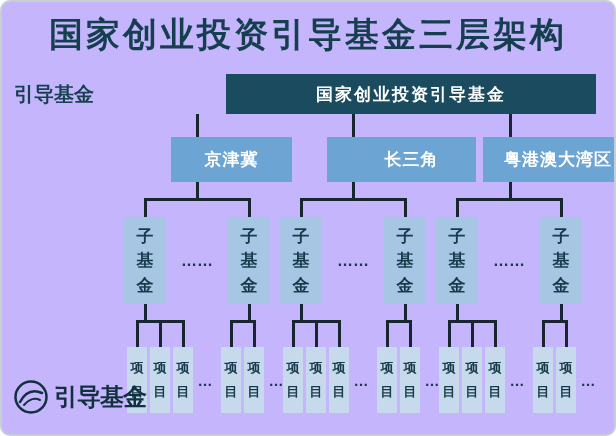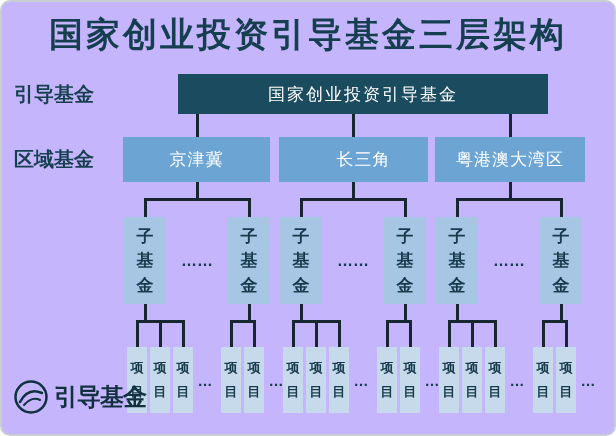--- a/index.html
+++ b/index.html
@@ -12,21 +12,22 @@
   .title {
     position:absolute; top:10px; left:0; right:0; text-align:center;
     font-size:34px; font-weight:bold; letter-spacing:3px; color:var(--title);
   }
   .row-label {
     position:absolute; left:10px; width:82px; text-align:right;
     font-weight:bold; font-size:20px; line-height:22px; color:var(--side_label);
   }
   .node {
     position:absolute; display:flex; align-items:center; justify-content:center;
-    font-weight:normal;
+    font-weight:bold;
+    margin-left:48px;
   }
   .root {
     left:176px; top:72px; width:370px; height:40px;
     background:var(--level1_fill); color:var(--level1_text);
     font-size:17px; letter-spacing:2px;
   }
   .region { background:var(--level2_fill); color:var(--level2_text); font-size:17px; letter-spacing:1px; }
   .vnode {
     position:absolute; display:flex; flex-direction:column; align-items:center;
     justify-content:space-evenly; font-weight:bold; padding:6px 0;
@@ -41,27 +42,26 @@
   .logo { position:absolute; left:10px; bottom:18px; display:flex; align-items:center; gap:4px; }
   .logo-text { font-weight:bold; font-size:24px; letter-spacing:-1px; color:var(--logo); }
 </style>
 </head>
 <body>
 
 <div id="canvas" style="--title: #153f4f; --side_label: #173f4f; --level1_fill: #1b4b5e; --level1_text: #ffffff; --level2_fill: #6ca4d4; --level2_text: #ffffff; --level3_fill: #a6c6e4; --level3_text: #173b4c; --level4_fill: #c7daec; --level4_text: #173b4c; --connector: #182630; --ellipsis: #173b4c; --border: #c9ced3; --logo: #12303f;">
   <div class="title">国家创业投资引导基金三层架构</div>
 
   <div class="row-label" style="top:81px">引导基金</div>
-  <div class="row-label" style="top:146px">区域基金</div>
 
   <div class="node root">国家创业投资引导基金</div>
 
   <div id="chart">
       <div class="line" style="left: 194px; top: 112px; width: 3px; height: 23px;"></div>
-      <div class="node region" style="left: 121px; top: 135px; width: 147px; height: 45px;">京津冀</div>
+      <div class="node region" style="left: 121px; top: 135px; width: 121px; height: 45px;">京津冀</div>
       <div class="line" style="left: 194px; top: 180px; width: 3px; height: 19px;"></div>
       <div class="line" style="left: 141.5px; top: 196px; width: 107px; height: 3px;"></div>
       <div class="line" style="left: 141.5px; top: 196px; width: 3px; height: 19px;"></div>
       <div class="line" style="left: 245.5px; top: 196px; width: 3px; height: 19px;"></div>
       <div class="vnode subfund" style="left: 122px; top: 215px; width: 42px; height: 87px;">
         <div>子</div>
         <div>基</div>
         <div>金</div>
       </div>
       <div class="line" style="left: 141.5px; top: 302px; width: 3px; height: 19px;"></div>

